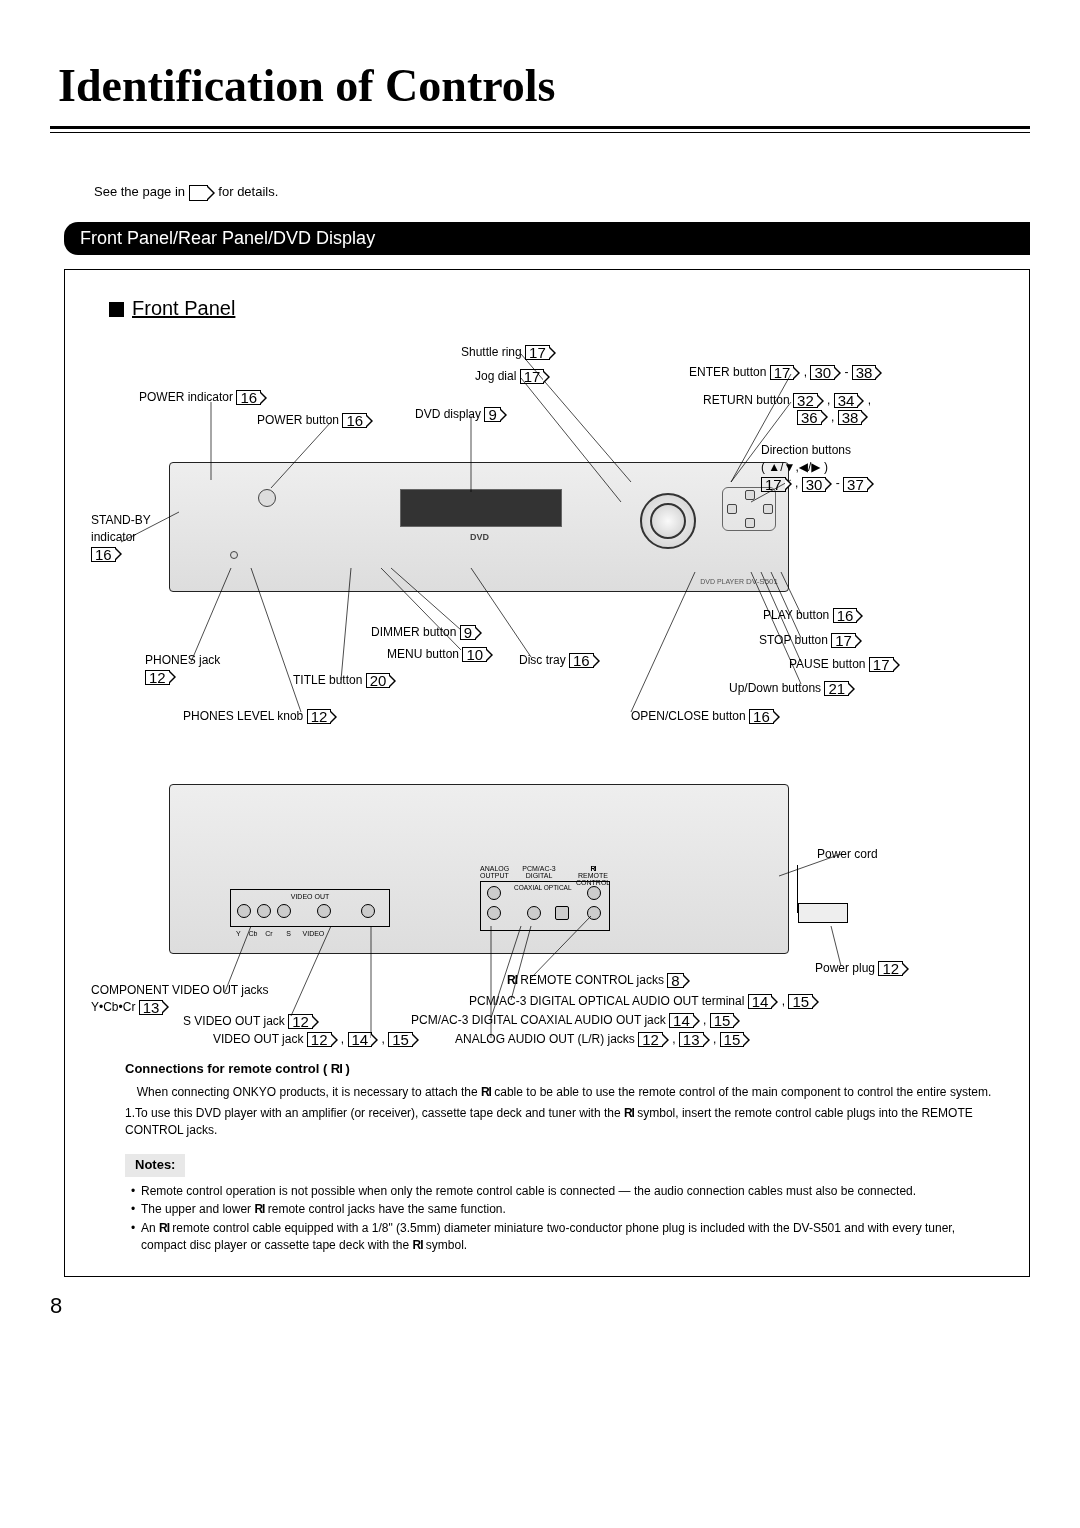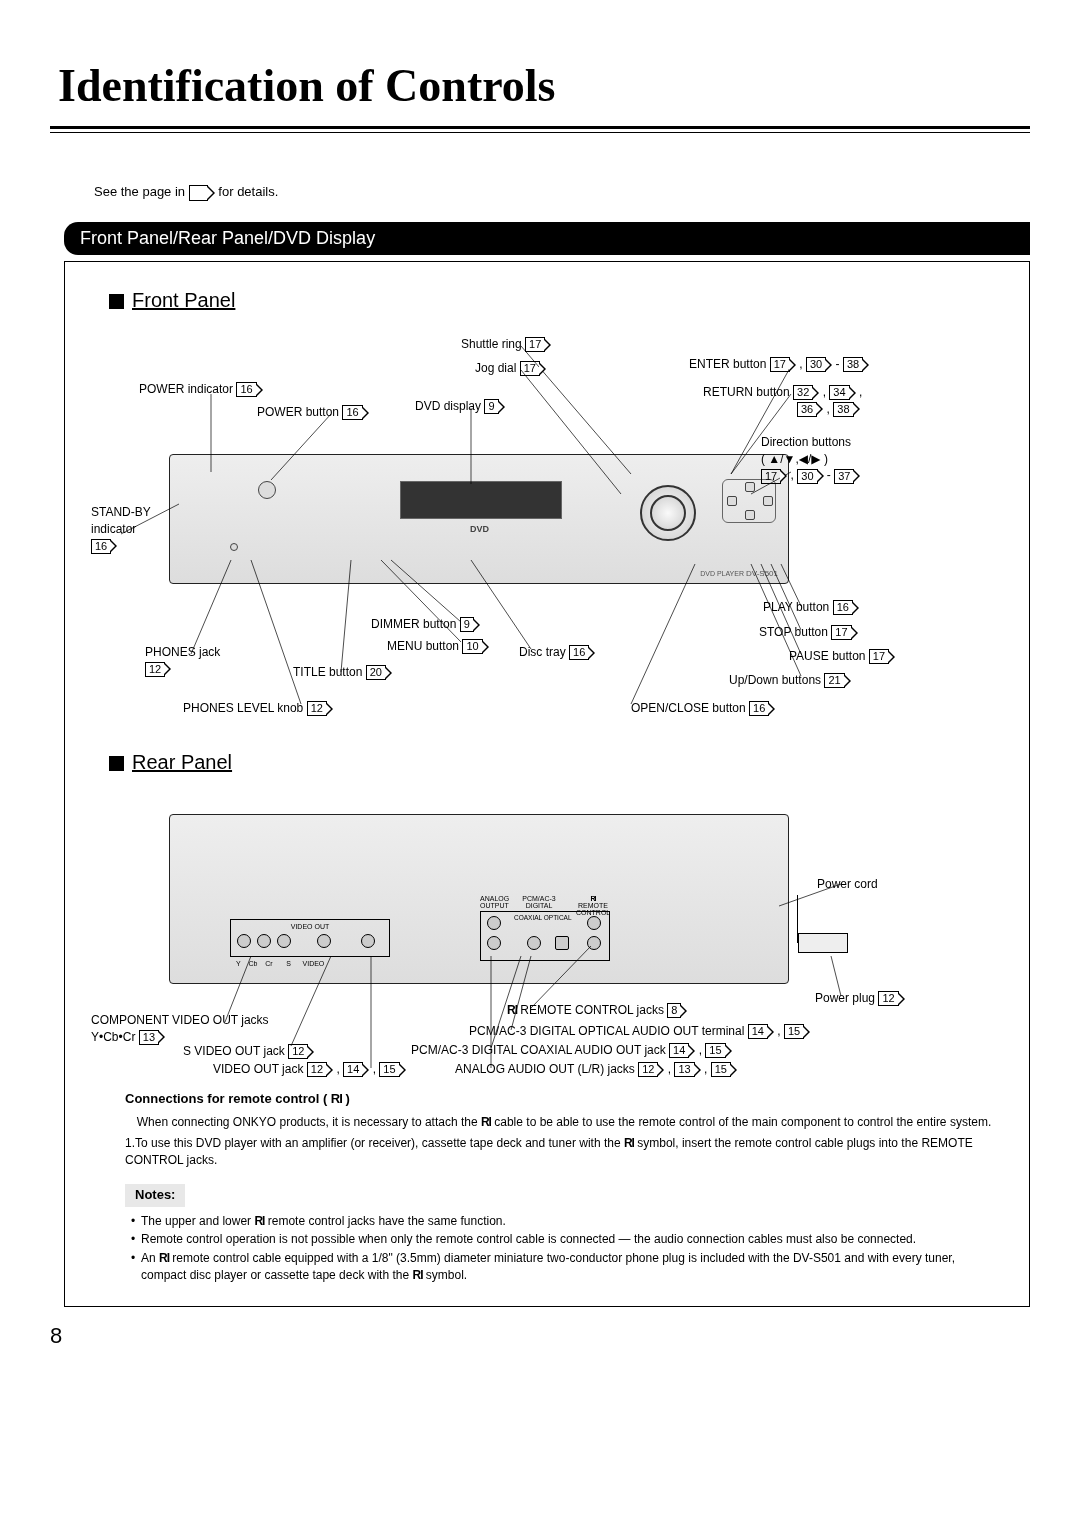--- a/index.html
+++ b/index.html
@@ -5,28 +5,28 @@
   *{box-sizing:border-box;margin:0;padding:0}
   body{font-family:Arial,Helvetica,sans-serif;color:#000;background:#fff;width:1080px;padding:40px 50px 30px 50px;font-size:14px;line-height:1.4}
   .title{font-family:"Times New Roman",serif;font-weight:bold;font-size:46px;margin:14px 8px 8px 8px}
   .rule1{height:3px;background:#000;margin-bottom:3px}
   .rule2{height:1px;background:#000;margin-bottom:50px}
   .intro{font-size:13px;margin:0 0 20px 44px}
   .refbox{display:inline-block;border:1px solid #000;border-right:none;padding:0 4px;font-size:12px;line-height:14px;vertical-align:middle}
   .refangle{display:inline-block;width:0;height:0;border-top:8px solid transparent;border-bottom:8px solid transparent;border-left:8px solid #000;position:relative;vertical-align:middle;margin-left:-1px}
   .refangle::after{content:"";position:absolute;left:-8px;top:-6px;width:0;height:0;border-top:6px solid transparent;border-bottom:6px solid transparent;border-left:6px solid #fff}
   .section-bar{background:#000;color:#fff;border-radius:14px 0 0 14px;padding:4px 16px;font-size:18px;margin:0 0 0 14px;width:calc(100% - 14px)}
-  .framebox{border:1px solid #000;margin:6px 0 0 14px;padding:24px 26px 20px 26px}
+  .framebox{border:1px solid #000;margin:14px 0 0 14px;padding:24px 26px 20px 26px}
   .panel-head{font-size:20px;font-weight:normal;text-decoration:underline;margin:0 0 10px 18px}
   .panel-head .sq{display:inline-block;width:15px;height:15px;background:#000;margin-right:8px;vertical-align:middle}
   .diagram{position:relative;width:100%}
   .front{height:420px;margin-bottom:4px}
   .rear{height:290px}
   .lbl{position:absolute;font-size:12px;white-space:nowrap}
-  .ref{display:inline-block;border:1px solid #000;padding:0 3px;font-size:11px;line-height:13px;vertical-align:middle}
+  .ref{display:inline-block;border:1px solid #000;padding:0 3px;font-size:15px;line-height:13px;vertical-align:middle}
   .ang{display:inline-block;width:0;height:0;border-top:7px solid transparent;border-bottom:7px solid transparent;border-left:7px solid #000;vertical-align:middle;position:relative;margin-left:-1px}
   .ang::after{content:"";position:absolute;left:-7px;top:-5px;width:0;height:0;border-top:5px solid transparent;border-bottom:5px solid transparent;border-left:5px solid #fff}
   .device{position:absolute;border:1px solid #222;background:linear-gradient(#eee,#ddd)}
   .device-front{left:78px;top:130px;width:620px;height:130px;border-radius:4px}
   .device-front::before{content:"";position:absolute;left:230px;top:26px;width:160px;height:36px;border:1px solid #666;background:#333}
   .device-front::after{content:"DVD";position:absolute;left:300px;top:68px;font-size:9px;font-weight:bold;color:#444}
   .knob{position:absolute;border:2px solid #333;border-radius:50%;background:radial-gradient(#fafafa,#ccc)}
   .k1{left:470px;top:30px;width:56px;height:56px}
   .k2{left:480px;top:40px;width:36px;height:36px}
   .btn-pad{position:absolute;left:552px;top:24px;width:54px;height:44px;border:1px solid #666;border-radius:6px}
@@ -121,21 +121,20 @@
     <div class="lbl" style="left:638px;top:348px"><span>Up/Down buttons</span> <span class="ref">21</span><span class="ang"></span></div>
     <div class="lbl" style="left:540px;top:376px"><span>OPEN/CLOSE button</span> <span class="ref">16</span><span class="ang"></span></div>
     <div class="lbl" style="left:428px;top:320px"><span>Disc tray</span> <span class="ref">16</span><span class="ang"></span></div>
     <div class="lbl" style="left:280px;top:292px"><span>DIMMER button</span> <span class="ref">9</span><span class="ang"></span></div>
     <div class="lbl" style="left:296px;top:314px"><span>MENU button</span> <span class="ref">10</span><span class="ang"></span></div>
     <div class="lbl" style="left:202px;top:340px"><span>TITLE button</span> <span class="ref">20</span><span class="ang"></span></div>
     <div class="lbl" style="left:54px;top:320px"><span>PHONES jack</span><br><span class="ref">12</span><span class="ang"></span></div>
     <div class="lbl" style="left:92px;top:376px"><span>PHONES LEVEL knob</span> <span class="ref">12</span><span class="ang"></span></div>
   </div>
 
-  <div class="panel-head"><span class="sq"></span><span>Rear Panel</span></div>
 
   <div class="diagram rear">
     <div class="device device-rear">
       <div class="jackbox" style="left:60px;top:104px;width:160px;height:38px">
         <div style="font-size:7px">VIDEO OUT</div>
         <div class="jack" style="left:6px;top:14px"></div>
         <div class="jack" style="left:26px;top:14px"></div>
         <div class="jack" style="left:46px;top:14px"></div>
         <div class="jack" style="left:86px;top:14px"></div>
         <div class="jack" style="left:130px;top:14px"></div>
@@ -183,19 +182,19 @@
   </div>
 
   <div class="subhead"><span>Connections for remote control ( </span><span class="ri">RI</span><span> )</span></div>
   <p class="para"><span>When connecting ONKYO products, it is necessary to attach the </span><span class="ri">RI</span><span> cable to be able to use the remote control of the main component to control the entire system.</span></p>
   <ol class="steps">
     <li><span>1.</span><span>To use this DVD player with an amplifier (or receiver), cassette tape deck and tuner with the </span><span class="ri">RI</span><span> symbol, insert the remote control cable plugs into the REMOTE CONTROL jacks.</span></li>
   </ol>
 
   <div class="notes-h">Notes:</div>
   <ul class="notes">
+    <li><span>Remote control operation is not possible when only the remote control cable is connected — the audio connection cables must also be connected.</span></li>
     <li><span>The upper and lower </span><span class="ri">RI</span><span> remote control jacks have the same function.</span></li>
-    <li><span>Remote control operation is not possible when only the remote control cable is connected — the audio connection cables must also be connected.</span></li>
     <li><span>An </span><span class="ri">RI</span><span> remote control cable equipped with a 1/8" (3.5mm) diameter miniature two-conductor phone plug is included with the DV-S501 and with every tuner, compact disc player or cassette tape deck with the </span><span class="ri">RI</span><span> symbol.</span></li>
   </ul>
 </div>
 
 <div class="pagenum">8</div>
 
 </body></html>

